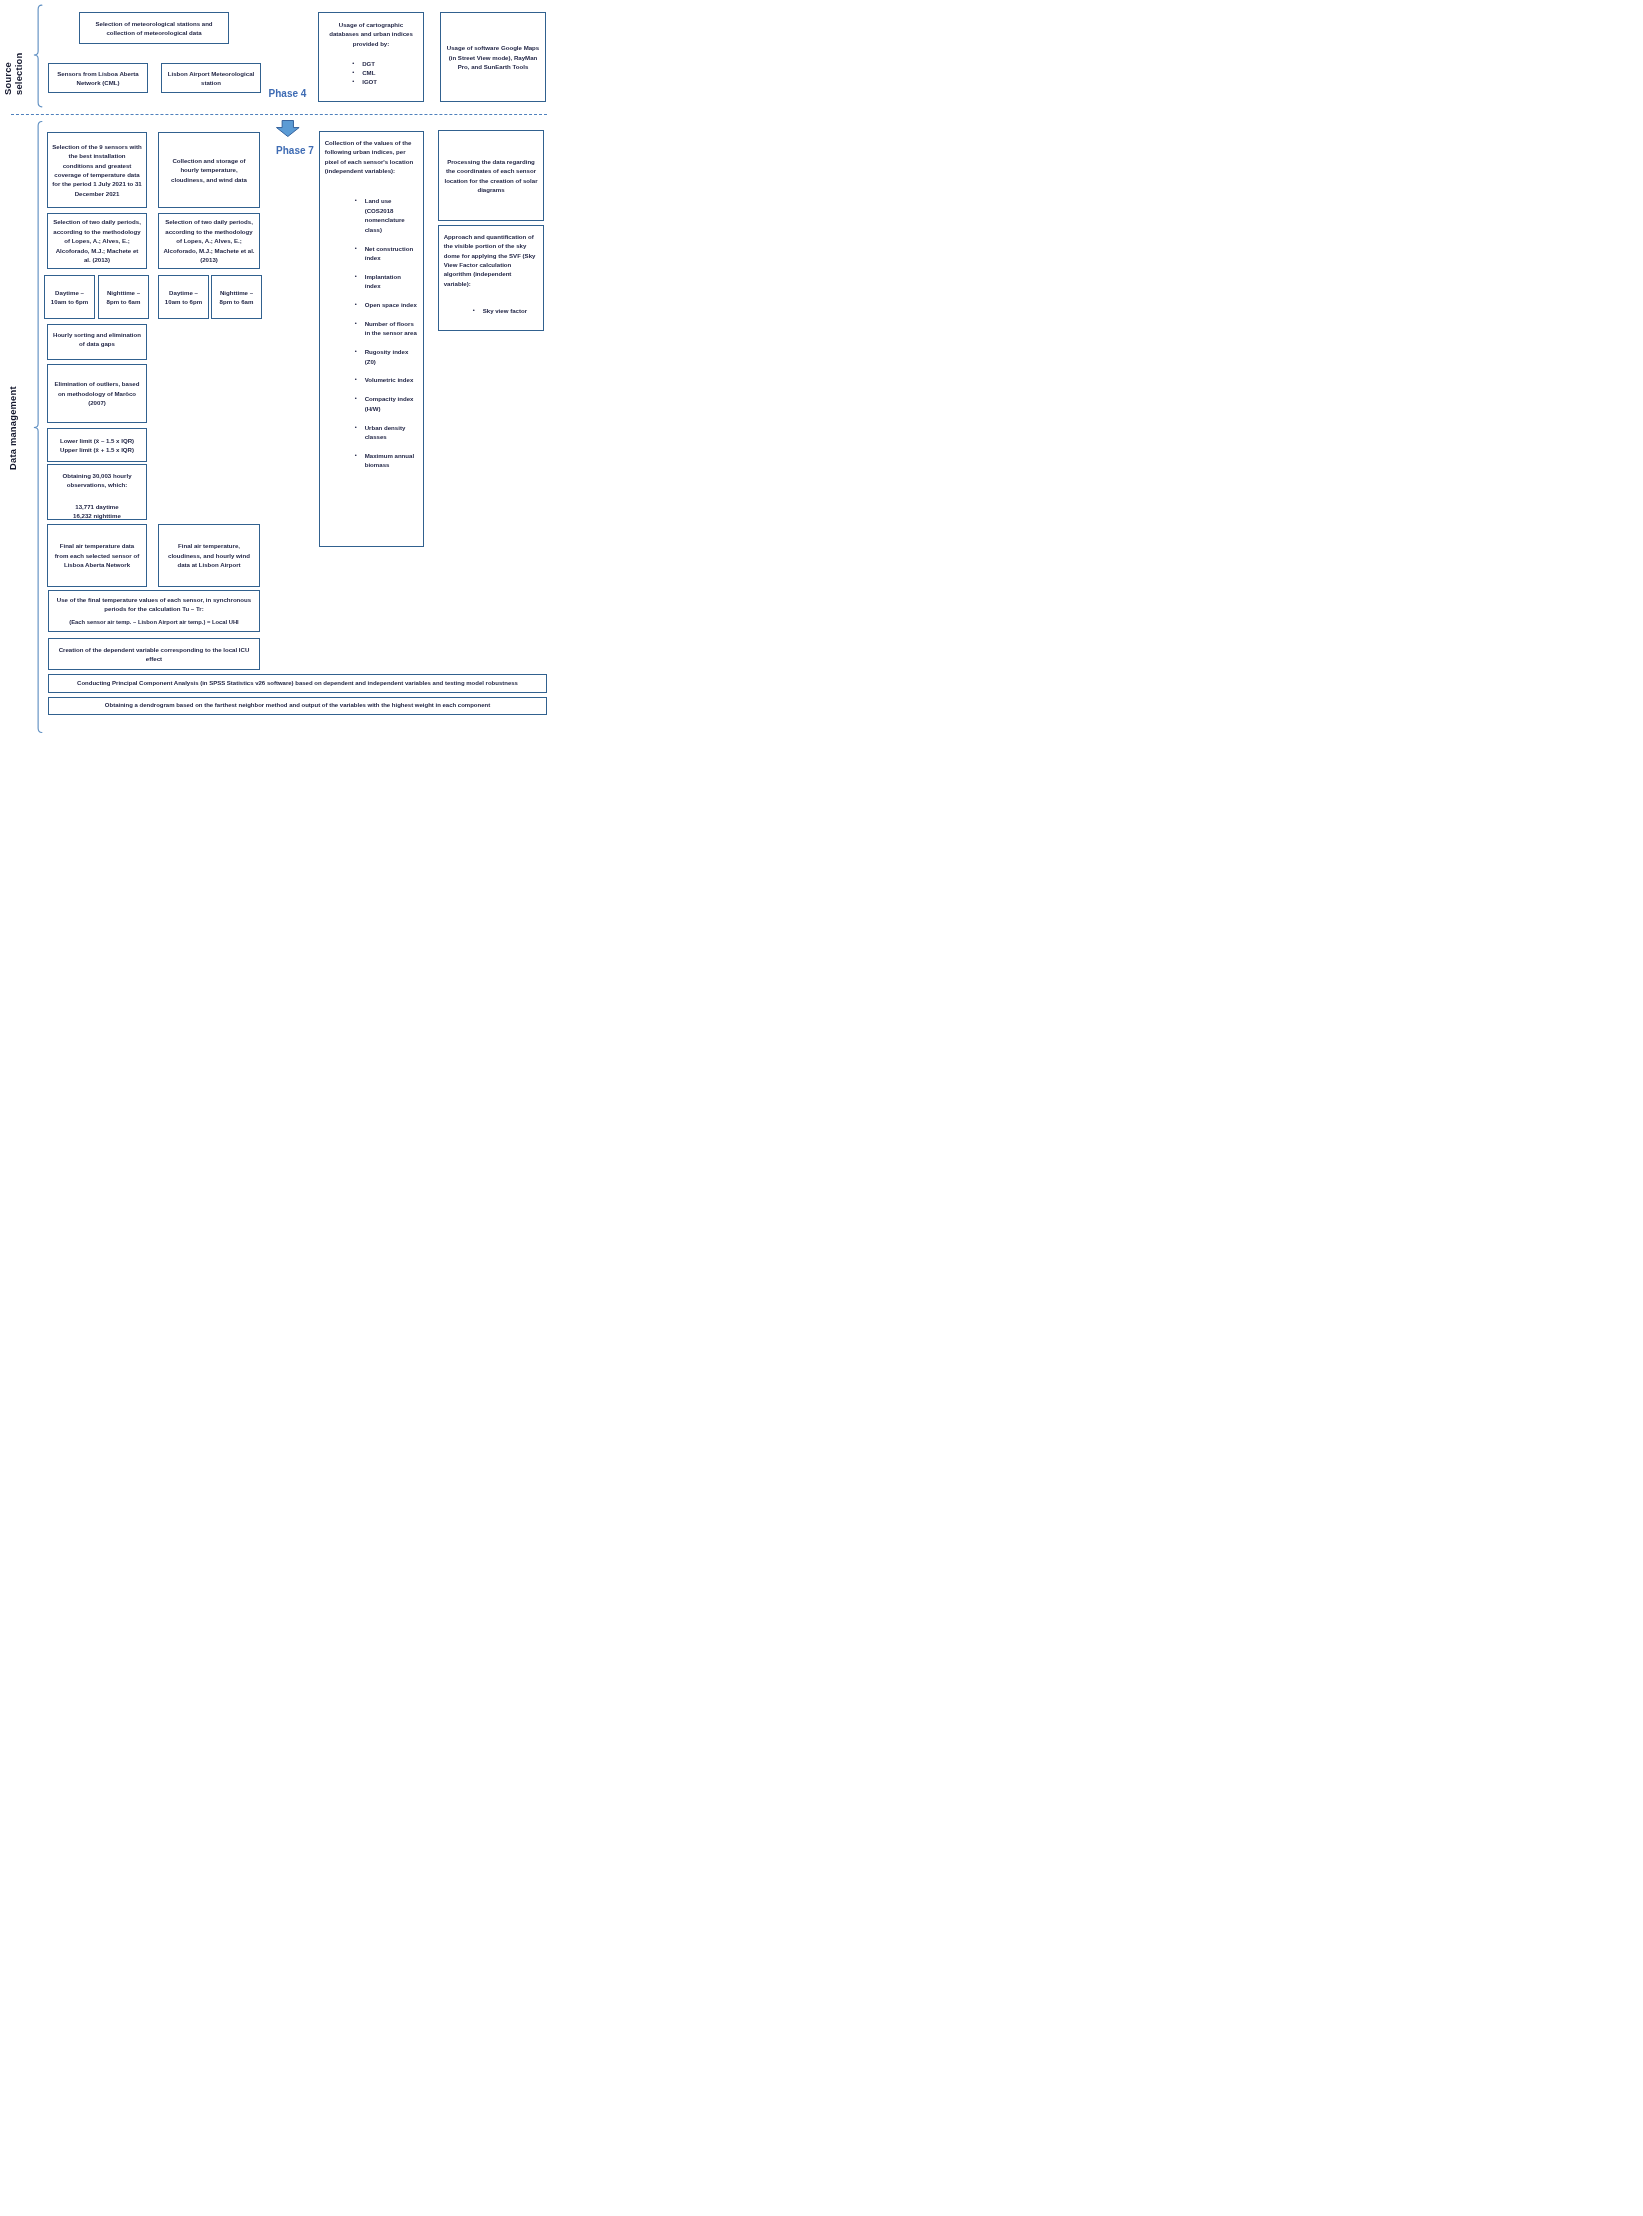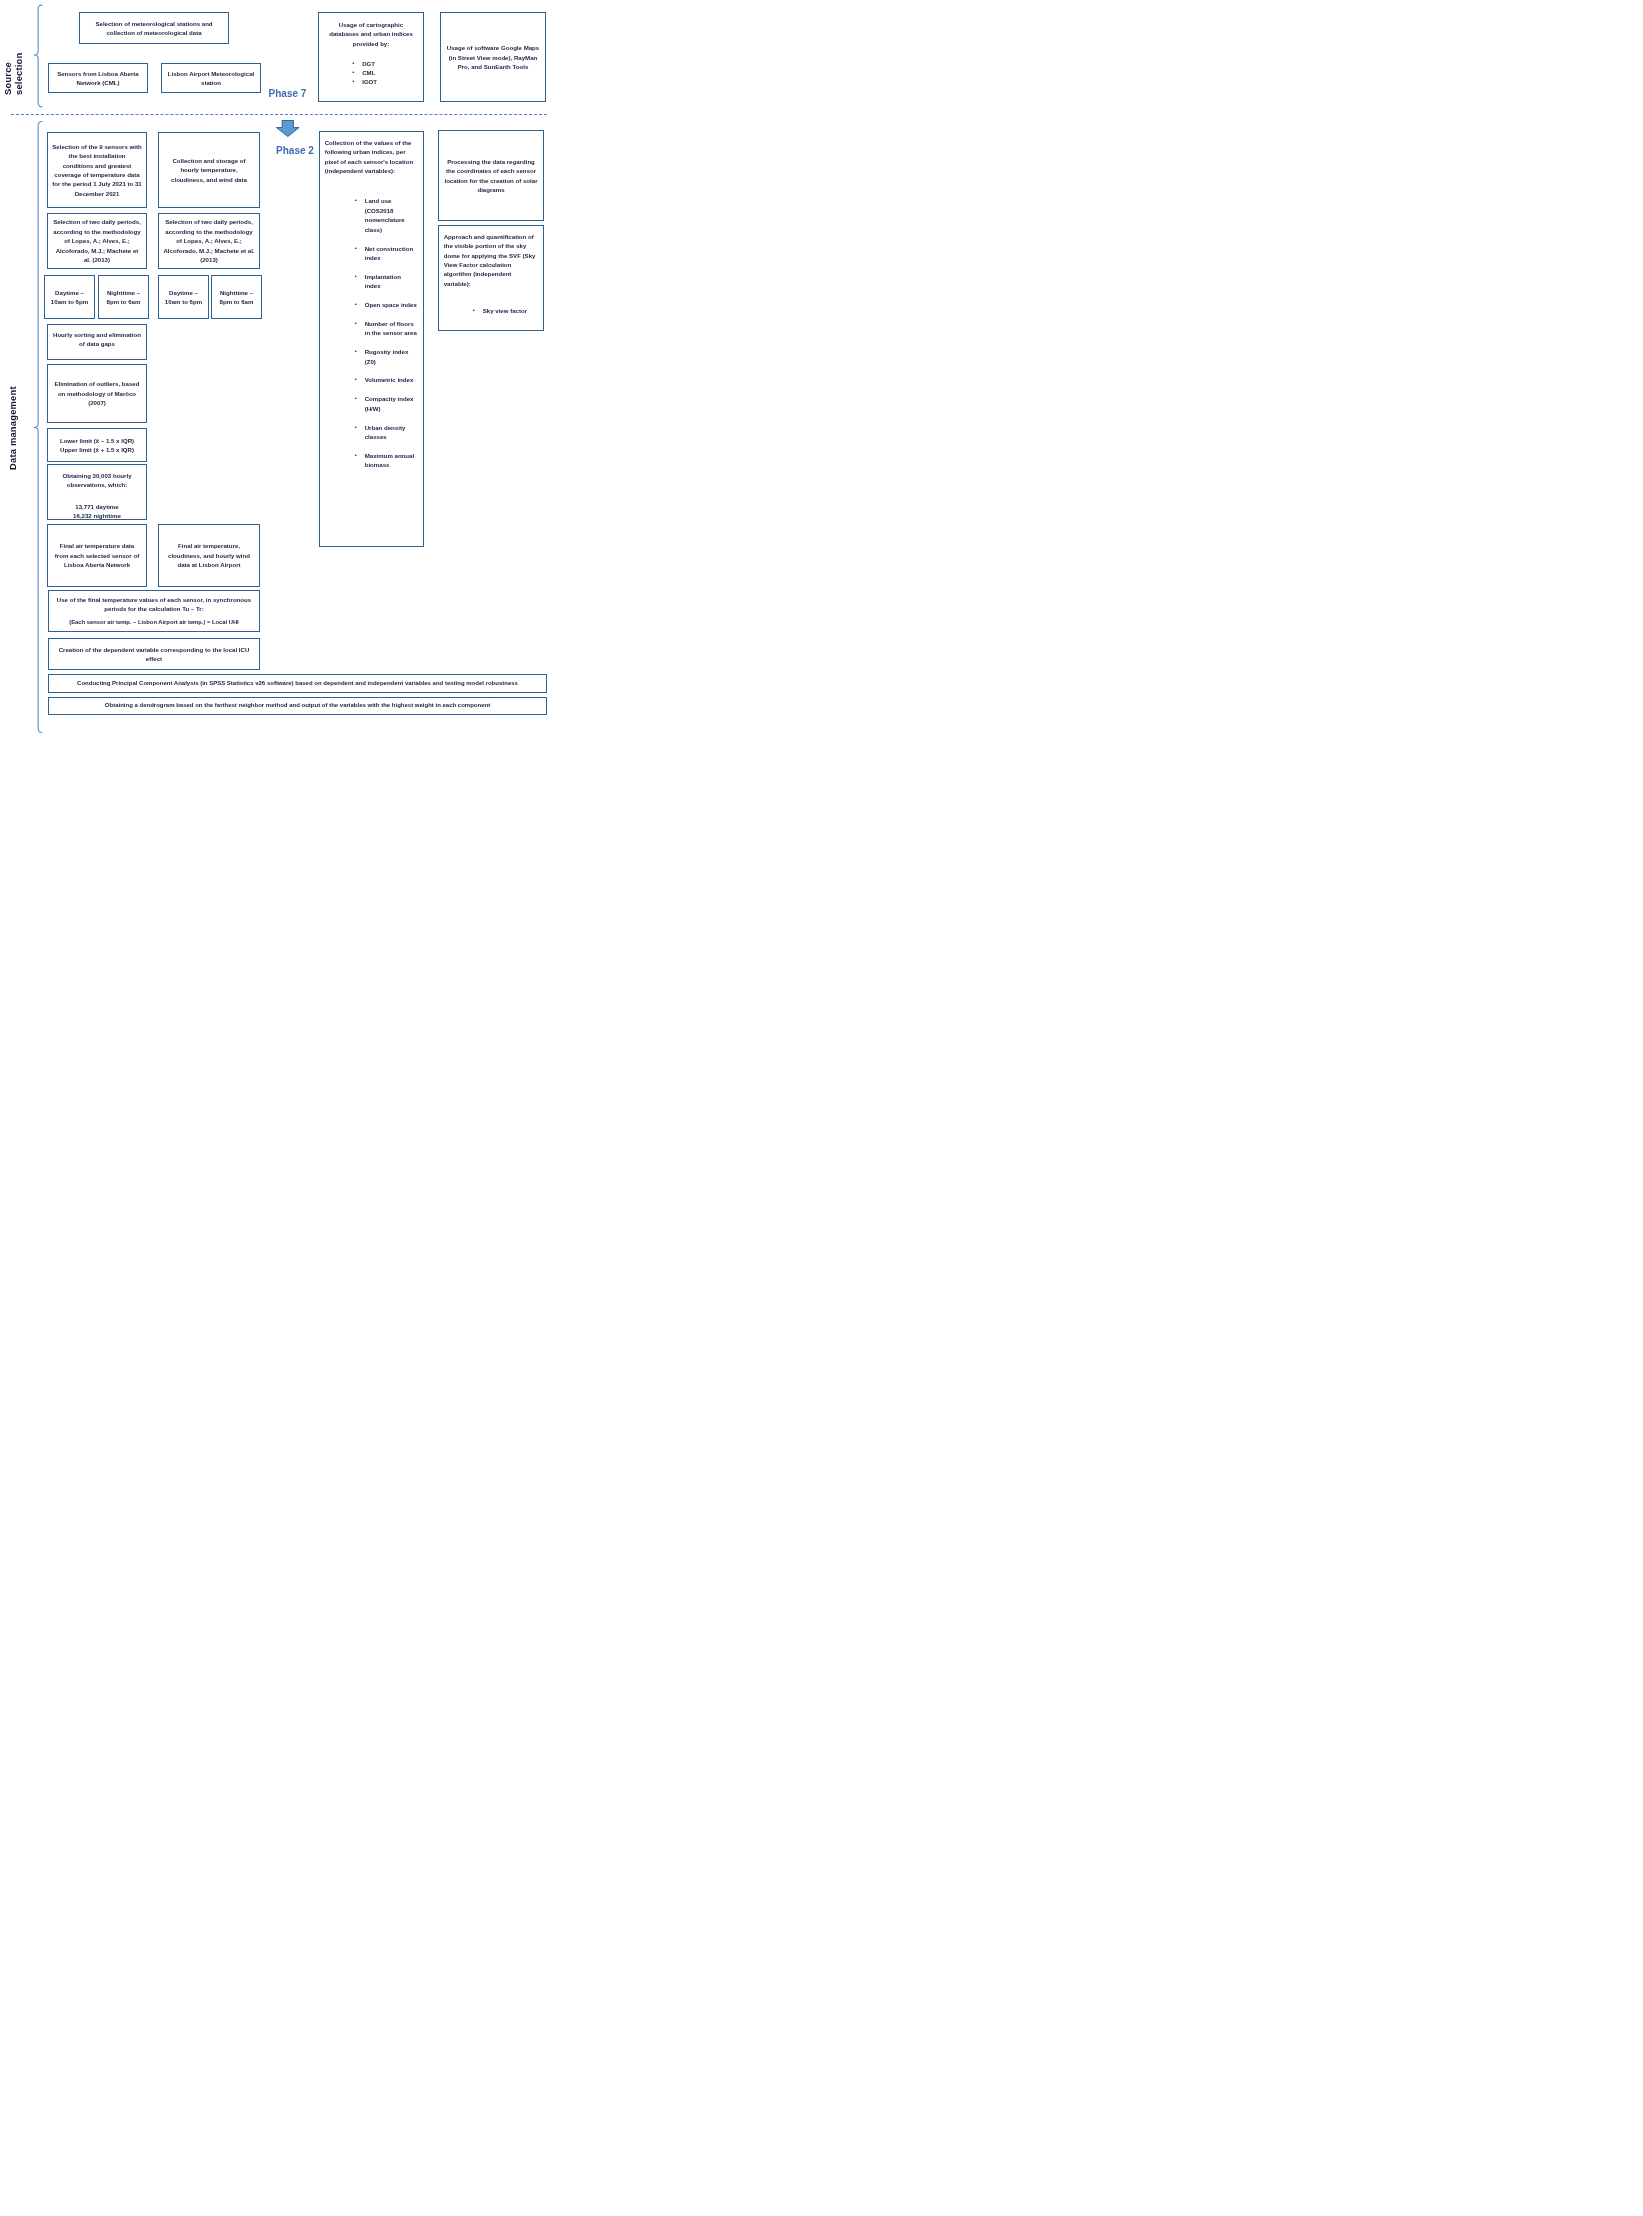--- a/index.html
+++ b/index.html
@@ -41,22 +41,22 @@
     <path d="M21,2 Q13,2 13,11 L13,100 Q13,108 4,108 Q13,108 13,116 L13,209 Q13,218 21,218" fill="none" stroke="#5f8fc2" stroke-width="2.4" stroke-linecap="round"></path>
   </svg>
   <svg class="bracesvg" style="left:32px;top:120px;" width="11.3" height="614" viewBox="0 0 24 1302">
     <path d="M21,2 Q13,2 13,11 L13,644 Q13,652 4,652 Q13,652 13,660 L13,1291 Q13,1300 21,1300" fill="none" stroke="#5f8fc2" stroke-width="2.4" stroke-linecap="round"></path>
   </svg>
 
   <div class="divider"></div>
   <svg class="arrowsvg" style="left:276px;top:120px;" width="23.6" height="17" viewBox="0 0 50 36">
     <polygon points="13,1 37,1 37,16 49,16 25,35 1,16 13,16" fill="#5b9bd5" stroke="#2e5b97" stroke-width="2" stroke-linejoin="round"></polygon>
   </svg>
-  <div class="phase" style="left:264px;top:88px;width:47px;">Phase 7</div>
-  <div class="phase" style="left:269px;top:145px;width:52px;">Phase 2</div>
+  <div class="phase" style="left:264px;top:88px;width:47px;">Phase 4</div>
+  <div class="phase" style="left:269px;top:145px;width:52px;">Phase 7</div>
 
   <div class="box" style="left:79px;top:12.3px;width:150px;height:32px;">
     <span>Selection of meteorological stations and collection of meteorological data</span>
   </div>
   <div class="box" style="left:48px;top:63px;width:100px;height:30px;">
     <span>Sensors from Lisboa Aberta Network (CML)</span>
   </div>
   <div class="box" style="left:161px;top:63px;width:100px;height:30px;">
     <span>Lisbon Airport Meteorological station</span>
   </div>

